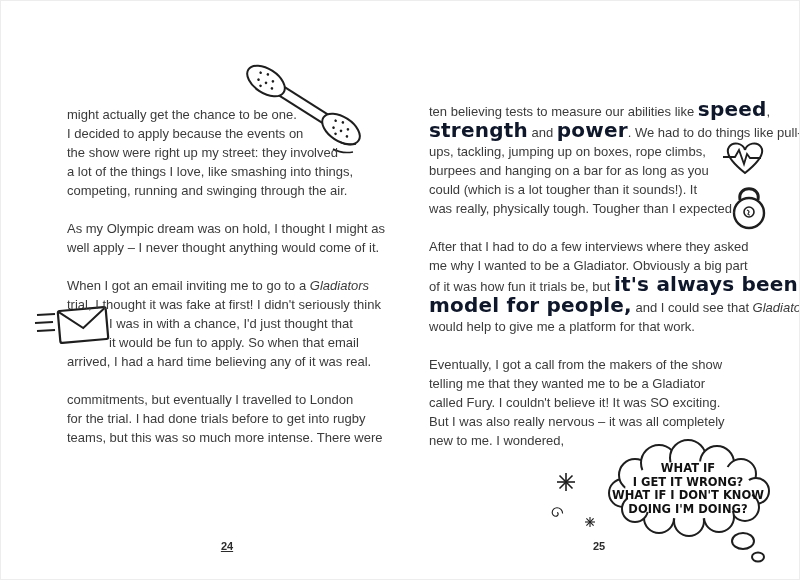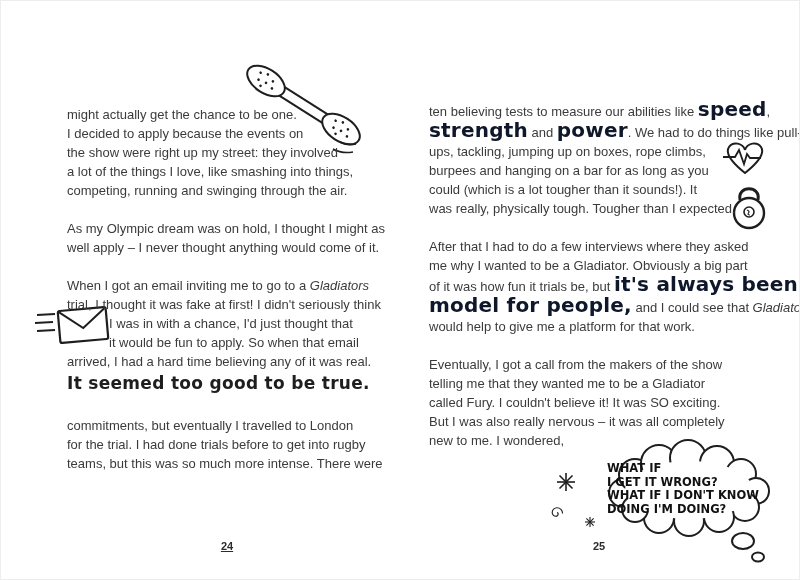--- a/index.html
+++ b/index.html
@@ -18,21 +18,21 @@
   .line.tall{line-height:24px;}
   .hand{font-family:"DejaVu Sans",sans-serif;font-weight:bold;font-size:20px;letter-spacing:.2px;color:#0f172a;text-align:right;}
   .handbig{font-family:"DejaVu Sans",sans-serif;font-weight:bold;font-size:17px;letter-spacing:.3px;color:#1e1e1e;}
   .ital{font-style:italic;}
   .pagenum{position:absolute;top:539px;font-size:11px;font-weight:bold;color:#2b2b2b;width:20px;text-align:center;}
   .pagenum-left{left:216px;text-decoration:underline;}
   .pagenum-right{left:588px;}
   .illus{position:absolute;}
   .illus svg{overflow:visible;display:block;}
   .bubble-text{
-    position:absolute;left:606px;top:461px;width:162px;text-align:left;
+    position:absolute;left:606px;top:461px;width:162px;text-align:center;
     font-family:"DejaVu Sans",sans-serif;font-weight:bold;font-size:11.5px;line-height:13.5px;color:#111;
   }
 </style>
 </head>
 <body>
 
 <div class="spread">
 
   <div class="illus" style="left:232px;top:52px;">
     <svg width="140" height="105" viewBox="0 0 140 105" fill="none" stroke="#1e1e1e">
@@ -157,21 +157,20 @@
     <div class="para">
       <div class="line">As my Olympic dream was on hold, I thought I might as</div>
       <div class="line">well apply – I never thought anything would come of it.</div>
     </div>
     <div class="para">
       <div class="line"><span>When I got an email inviting me to go to a </span><span class="ital">Gladiators</span></div>
       <div class="line">trial, I thought it was fake at first! I didn't seriously think</div>
       <div class="line indent">I was in with a chance, I'd just thought that</div>
       <div class="line indent">it would be fun to apply. So when that email</div>
       <div class="line">arrived, I had a hard time believing any of it was real.</div>
-      <div class="line tall"><span class="handbig">It seemed too good to be true.</span></div>
     </div>
     <div class="para">
       <div class="line">commitments, but eventually I travelled to London</div>
       <div class="line">for the trial. I had done trials before to get into rugby</div>
       <div class="line">teams, but this was so much more intense. There were</div>
     </div>
   </div>
 
   <div class="col col-right">
     <div class="para">

